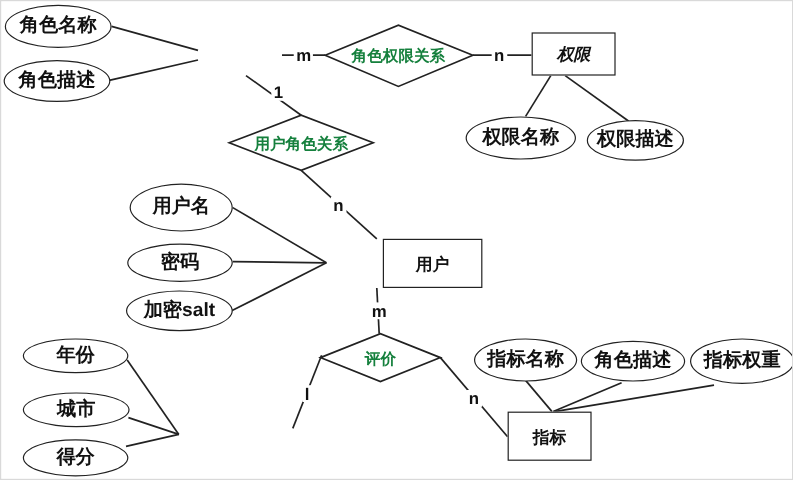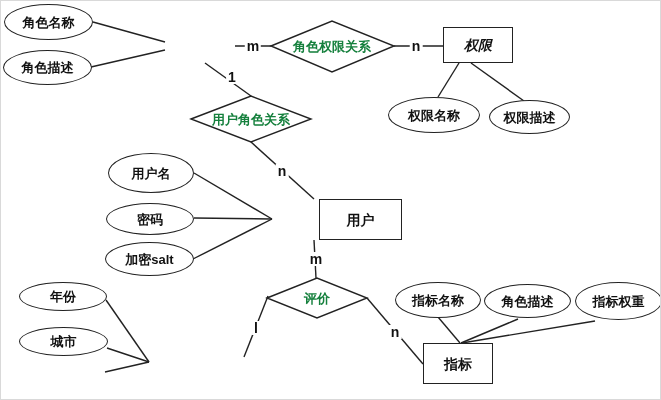--- a/index.html
+++ b/index.html
@@ -24,21 +24,21 @@
     line-height:1;
     white-space:nowrap;
   }
   .entity{
     border:1.5px solid #222;
     font-size:14px;
   }
   .attr{
     border:1.4px solid #222;
     border-radius:50%;
-    font-size:13px;
+    font-size:16px;
   }
   .rel-label{
     position:absolute;
     display:flex;align-items:center;justify-content:center;
     font-weight:bold;font-size:13px;color:#15803d;
     text-align:center;white-space:nowrap;line-height:1;
   }
   .card{
     position:absolute;
     transform:translate(-50%,-50%);
@@ -102,20 +102,21 @@
 
   <div class="node attr" style="left:3px;top:3px;width:89px;height:36px;">角色名称</div>
   <div class="node attr" style="left:2px;top:49px;width:89px;height:35px;">角色描述</div>
   <div class="node attr" style="left:387px;top:96px;width:92px;height:36px;">权限名称</div>
   <div class="node attr" style="left:488px;top:99px;width:81px;height:34px;">权限描述</div>
   <div class="node attr" style="left:107px;top:152px;width:86px;height:40px;">用户名</div>
   <div class="node attr" style="left:105px;top:202px;width:88px;height:32px;">密码</div>
   <div class="node attr" style="left:104px;top:241px;width:89px;height:34px;">加密salt</div>
   <div class="node attr" style="left:18px;top:281px;width:88px;height:29px;">年份</div>
   <div class="node attr" style="left:18px;top:326px;width:89px;height:29px;">城市</div>
+  <div class="node attr" style="left:18px;top:365px;width:88px;height:31px;">得分</div>
   <div class="node attr" style="left:394px;top:281px;width:86px;height:36px;">指标名称</div>
   <div class="node attr" style="left:483px;top:283px;width:87px;height:34px;">角色描述</div>
   <div class="node attr" style="left:574px;top:281px;width:87px;height:38px;">指标权重</div>
 
   <span class="card" style="left:252px;top:45px;">m</span>
   <span class="card" style="left:415px;top:45px;">n</span>
   <span class="card" style="left:231px;top:76px;">1</span>
   <span class="card" style="left:281px;top:170px;">n</span>
   <span class="card" style="left:315px;top:258px;">m</span>
   <span class="card" style="left:255px;top:327px;">l</span>

